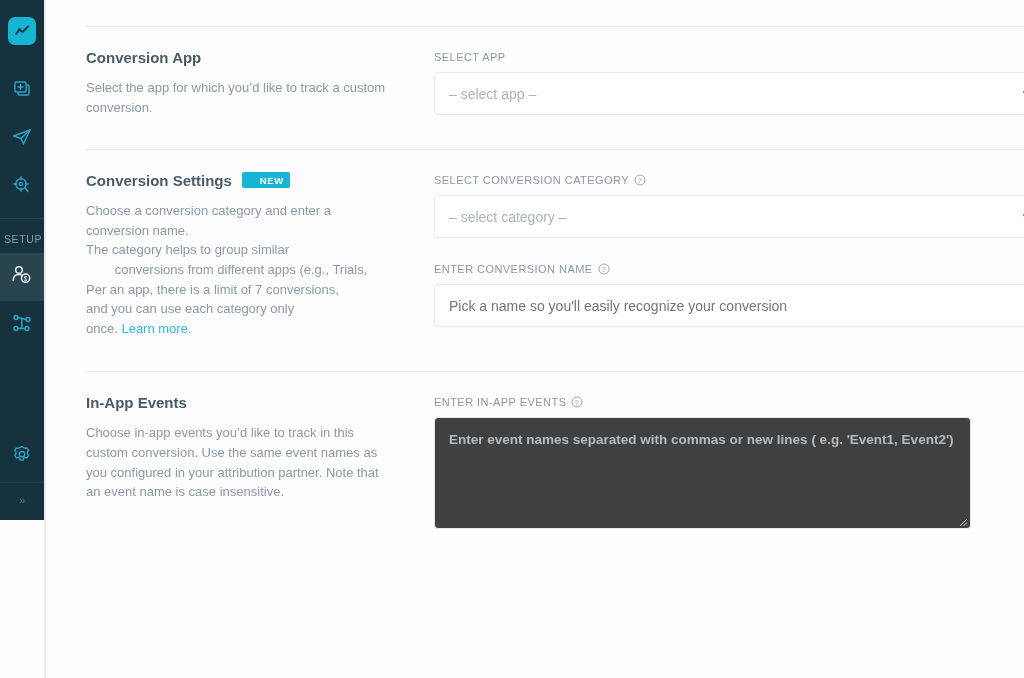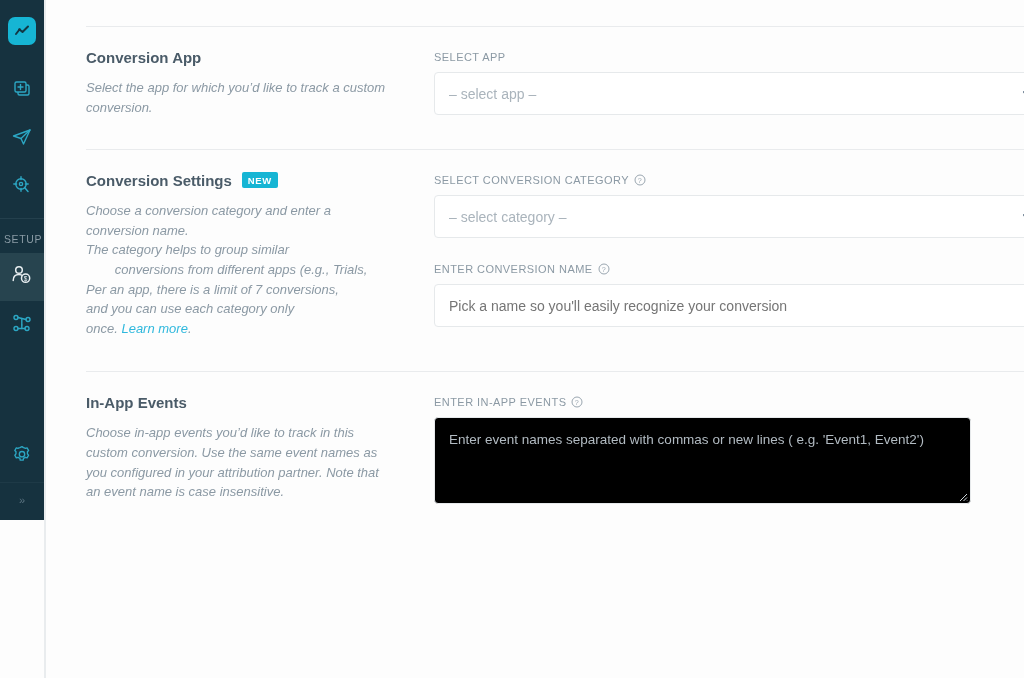--- a/index.html
+++ b/index.html
@@ -116,33 +116,32 @@
     margin: 0 0 12px 0;
     display: flex;
     align-items: center;
   }
   .badge-new {
     background: #16b5d4;
     color: #ffffff;
     font-size: 9.5px;
     font-weight: bold;
     letter-spacing: 0.6px;
-    padding: 3px 6px 2px 6px;
+    padding: 3px 6px 2px 18px;
     border-radius: 2px;
     margin-left: 10px;
     position: relative;
     top: -1px;
   }
   .sec-desc {
     font-size: 13px;
     line-height: 19.6px;
     color: #8b99a4;
     margin: 0;
     max-width: 310px;
-    font-style: italic;
   }
   .link {
     color: #2fb8dd;
     text-decoration: none;
   }
 
   .field-label {
     font-size: 11px;
     letter-spacing: 0.45px;
     color: #8b99a4;
@@ -174,29 +173,30 @@
     position: absolute;
     right: 14px;
     top: 50%;
     transform: translateY(-50%);
     display: flex;
   }
   .field-gap { height: 25px; }
 
   .textarea-box {
     width: 537px;
-    height: 87px;
+    height: 112px;
     border: 1px solid #e6e9eb;
     border-radius: 4px;
-    background: #000000;
+    background: #404040;
     padding: 13px 14px;
     font-size: 13.5px;
     color: #b2bbc2;
     position: relative;
     line-height: 18px;
+    font-weight: bold;
   }
   .resize-grip {
     position: absolute;
     right: 2px;
     bottom: 2px;
     width: 12px; height: 12px;
   }
 </style>
 </head>
 <body>

